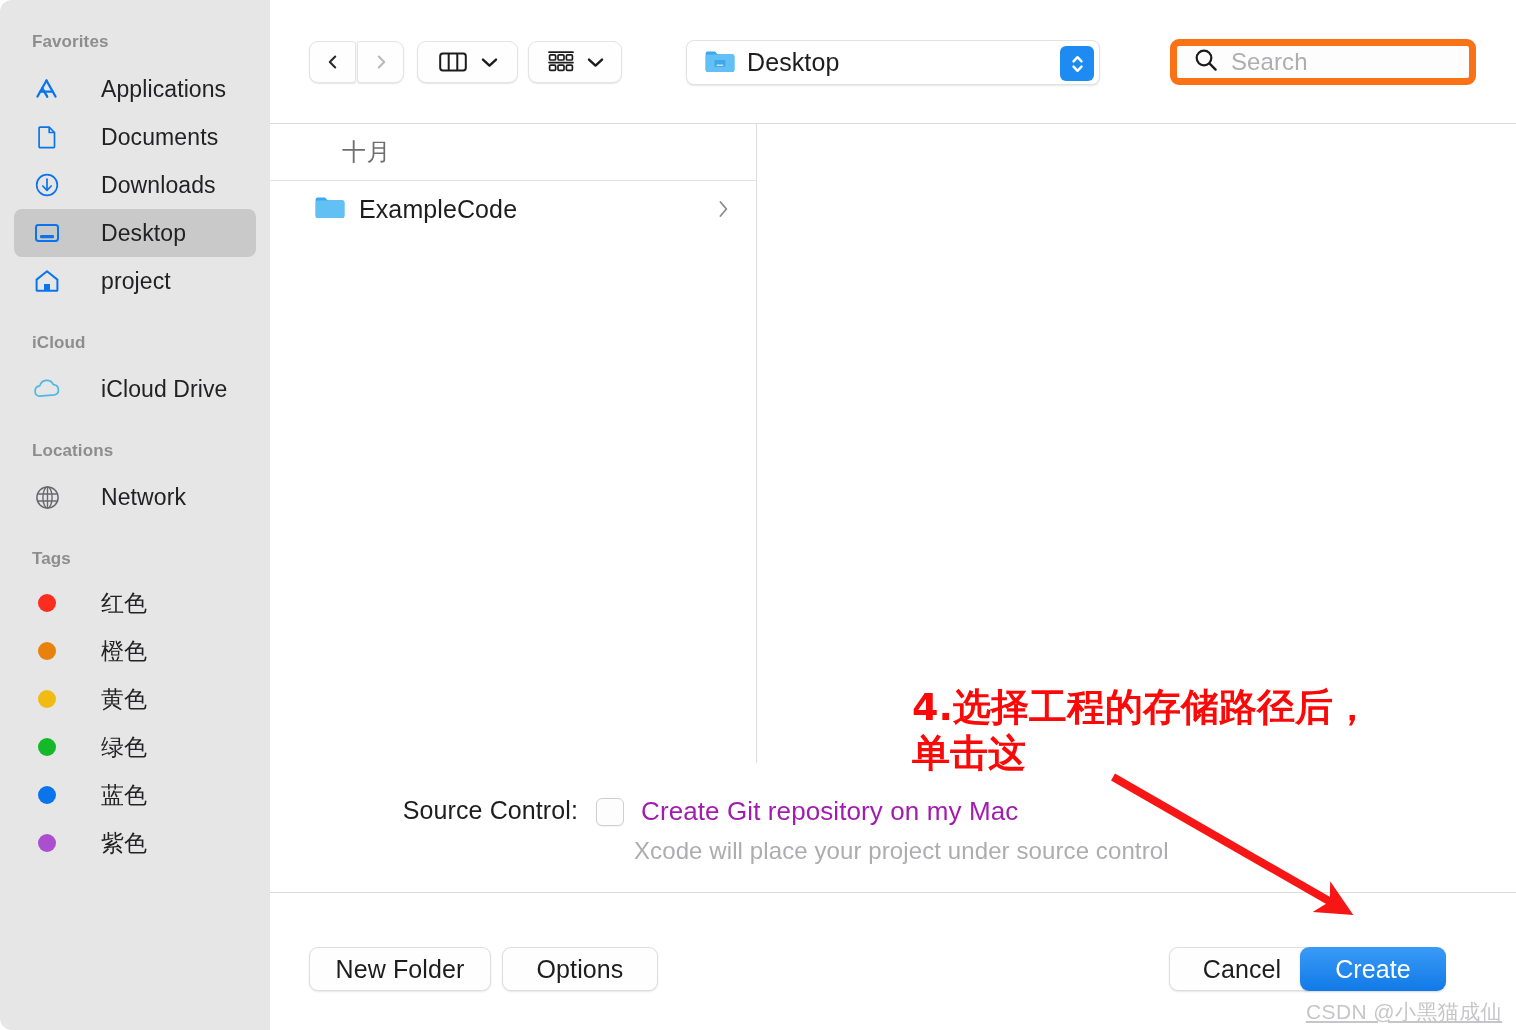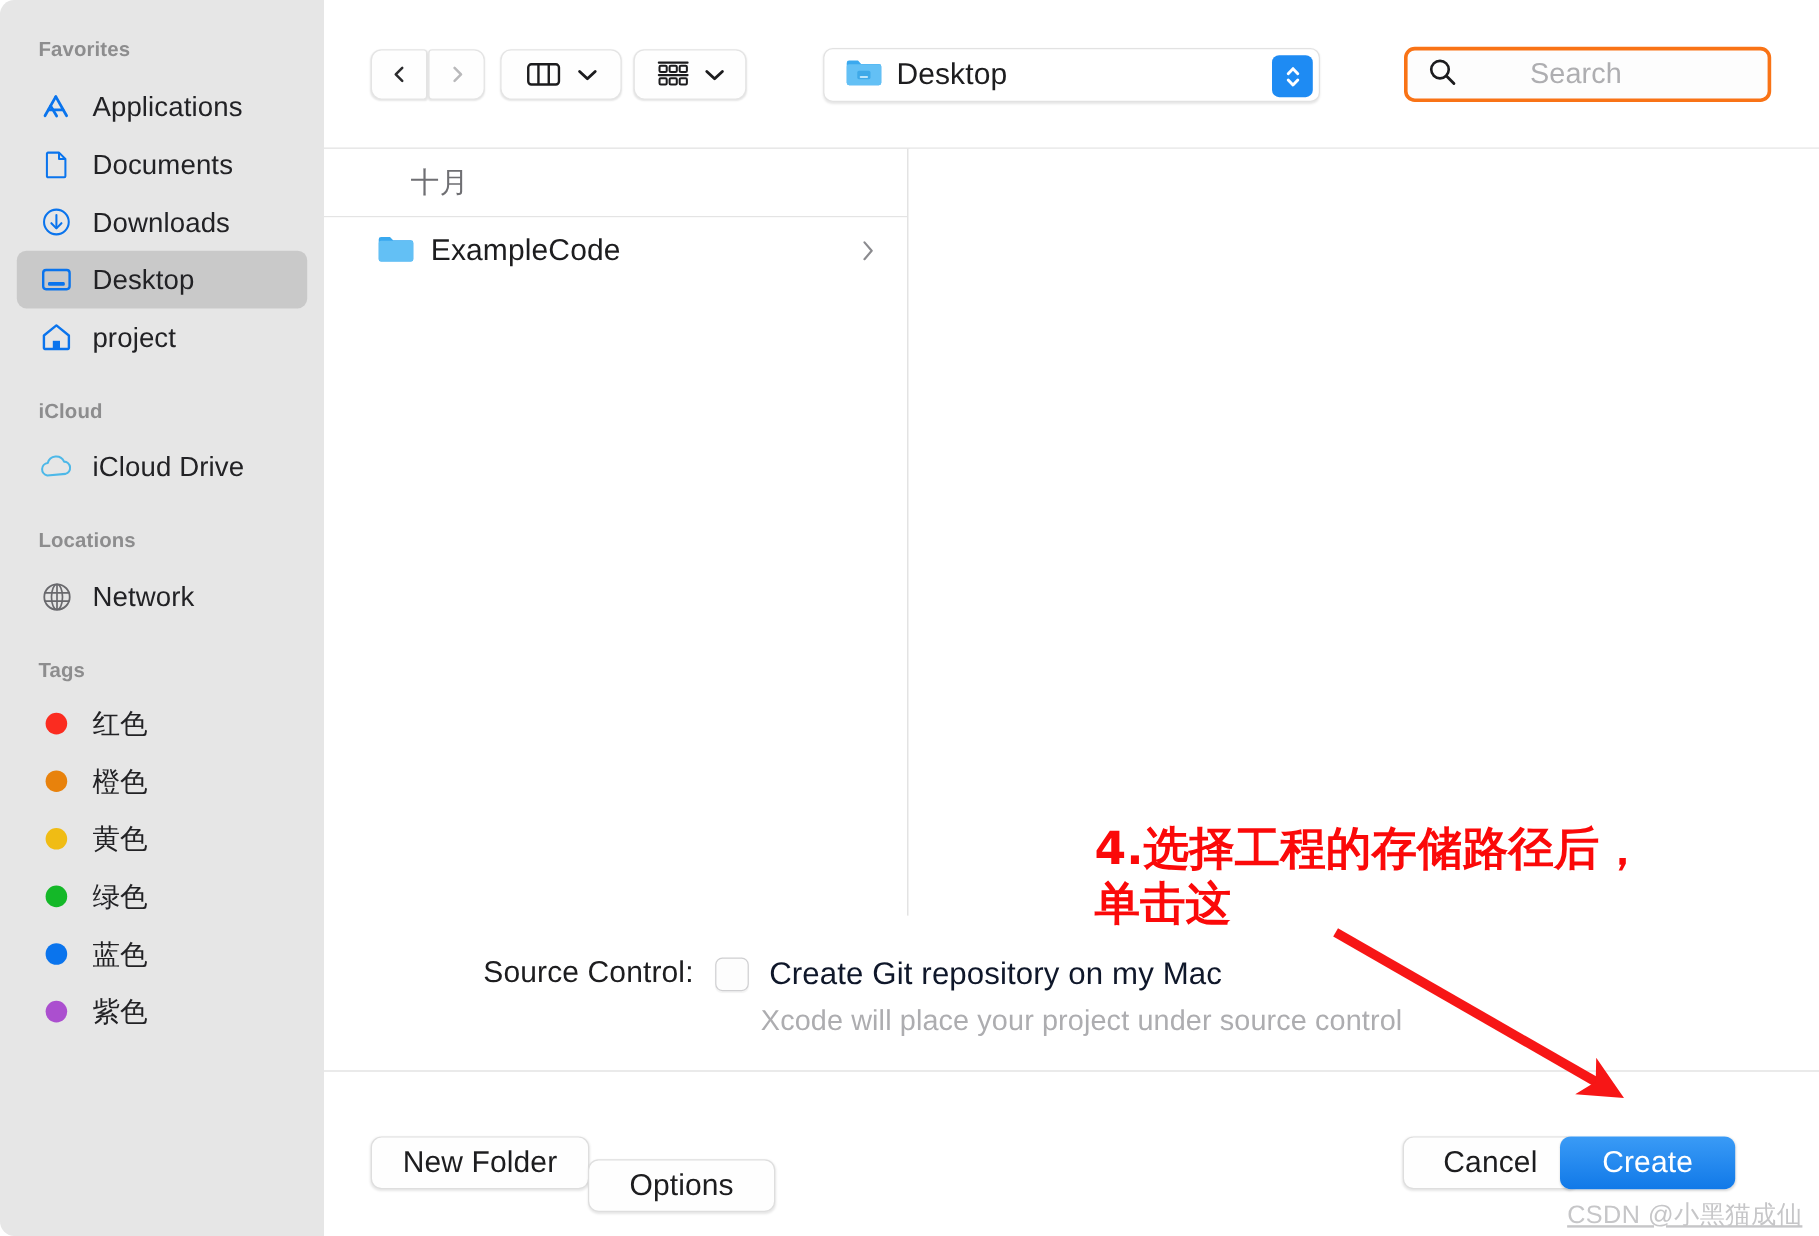--- a/index.html
+++ b/index.html
@@ -47,20 +47,21 @@
     width: 30px; height: 30px;
     flex: 0 0 30px;
     display: flex; align-items: center; justify-content: center;
     margin-right: 15px;
   }
   .sb-label {
     font-size: 23px;
     color: #222225;
     letter-spacing: 0.1px;
     white-space: nowrap;
+    margin-left: 24px;
   }
   .tag-dot {
     width: 18px; height: 18px;
     border-radius: 50%;
     display: block;
   }
 
   
   #content {
     position: absolute;
@@ -122,23 +123,23 @@
   }
   #path-stepper svg { width: 15px; height: 22px; }
   #path-stepper path { fill: none; stroke: #ffffff; stroke-width: 2.4; stroke-linecap: round; stroke-linejoin: round; }
 
   
   #search-field {
     position: absolute;
     left: 900px; top: 39px;
     width: 306px; height: 46px;
     background: #fdfdfd;
-    border: 3px solid #f97316;
+    border: 7px solid #f97316;
     border-radius: 9px;
-    display: flex; align-items: center; gap: 48px;
+    display: flex; align-items: center;
   }
   #search-field .mag { margin-left: 16px; margin-right: 12px; }
   #search-placeholder {
     font-size: 24px; color: #aeaeb1; letter-spacing: 0.1px;
   }
 
   
   #browser {
     position: absolute; left: 0; top: 124px;
     width: 1246px; height: 655px;
@@ -191,21 +192,21 @@
   #sc-checkbox {
     position: absolute; left: 326px; top: 35px;
     width: 28px; height: 28px;
     background: #fdfdfd;
     border: 1px solid #cfcfd1;
     border-radius: 6px;
     box-shadow: 0 1px 1px rgba(0,0,0,0.05);
   }
   #sc-checkbox-label {
     position: absolute; left: 371px; top: 33px;
-    font-size: 26px; color: #0f172a; letter-spacing: 0.1px;
+    font-size: 26px; color: #a21caf; letter-spacing: 0.1px;
     white-space: nowrap;
   }
   #sc-hint {
     position: absolute; left: 364px; top: 74px;
     font-size: 24px; color: #adadb0; letter-spacing: 0.1px;
     white-space: nowrap;
   }
 
   
   #footer {
@@ -219,21 +220,21 @@
     background: #fefefe;
     border: 1px solid #dedede;
     border-radius: 9px;
     box-shadow: 0 1px 2px rgba(0,0,0,0.10);
     display: flex; align-items: center; justify-content: center;
     font-size: 25px; color: #1d1d1f;
     letter-spacing: 0.1px;
     white-space: nowrap;
   }
   #btn-new-folder { left: 39px; width: 182px; }
-  #btn-options    { left: 220px; width: 156px; margin-top: 19px; }
+  #btn-options    { left: 232px; width: 156px; }
   #btn-cancel     { left: 899px; width: 146px; }
   #btn-create {
     position: absolute; top: 37px;
     left: 1030px; width: 146px; height: 44px;
     background: linear-gradient(180deg,#3a9bf6 0%,#1179e8 100%);
     border: none; border-radius: 9px;
     box-shadow: 0 1px 2px rgba(0,0,0,0.16);
     display: flex; align-items: center; justify-content: center;
     font-size: 25px; color: #ffffff;
     letter-spacing: 0.1px;

